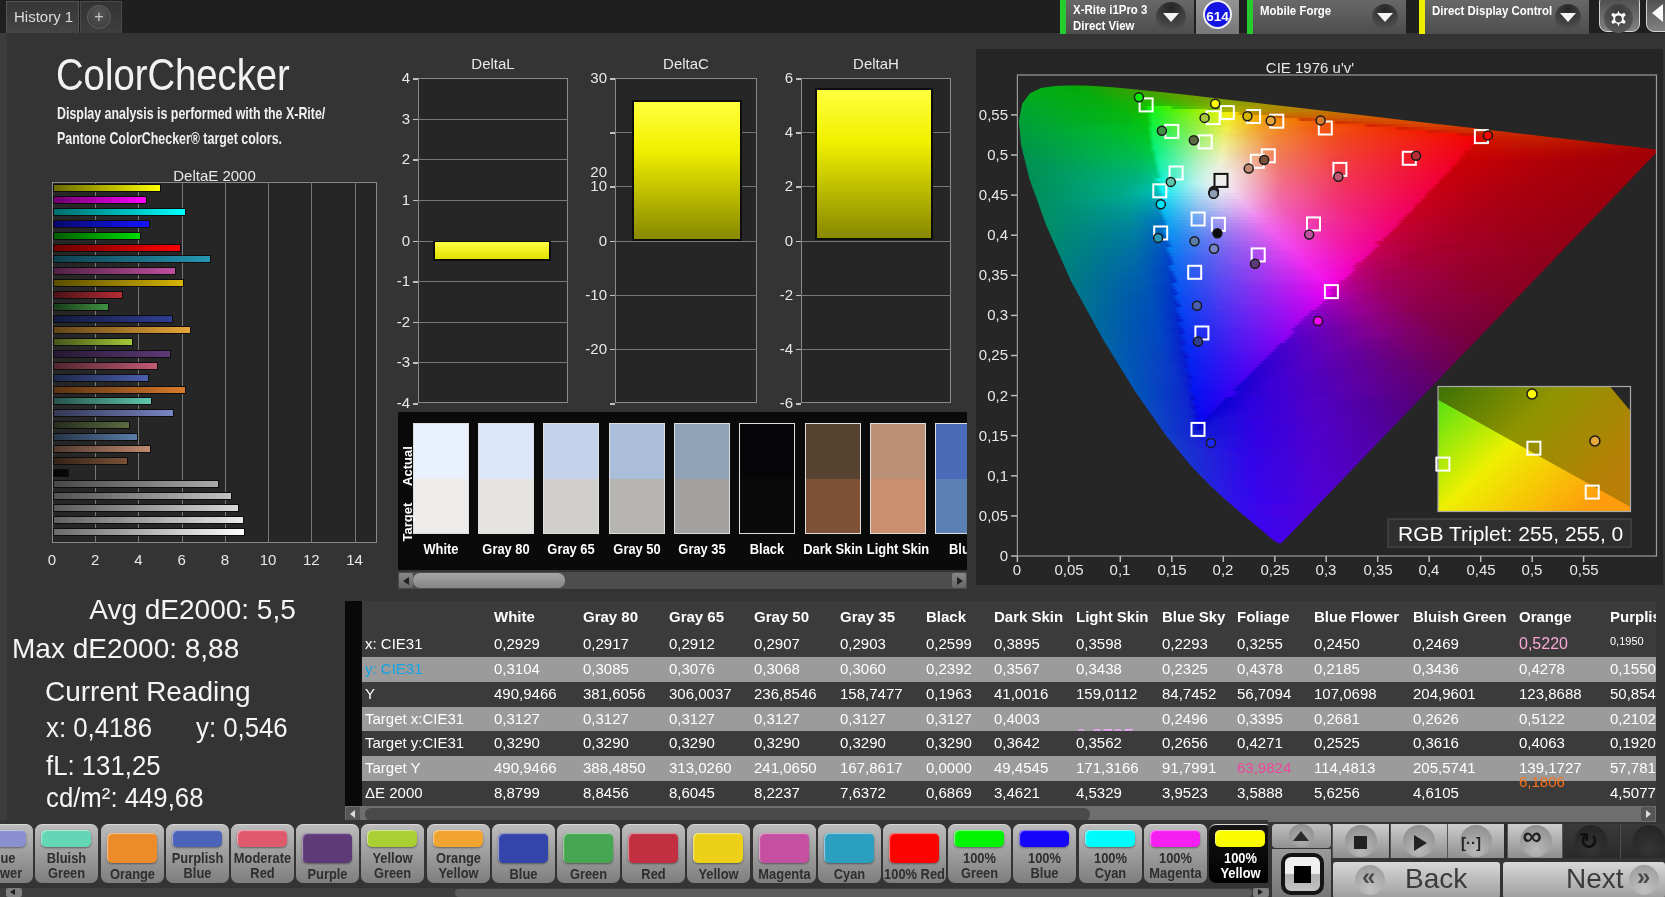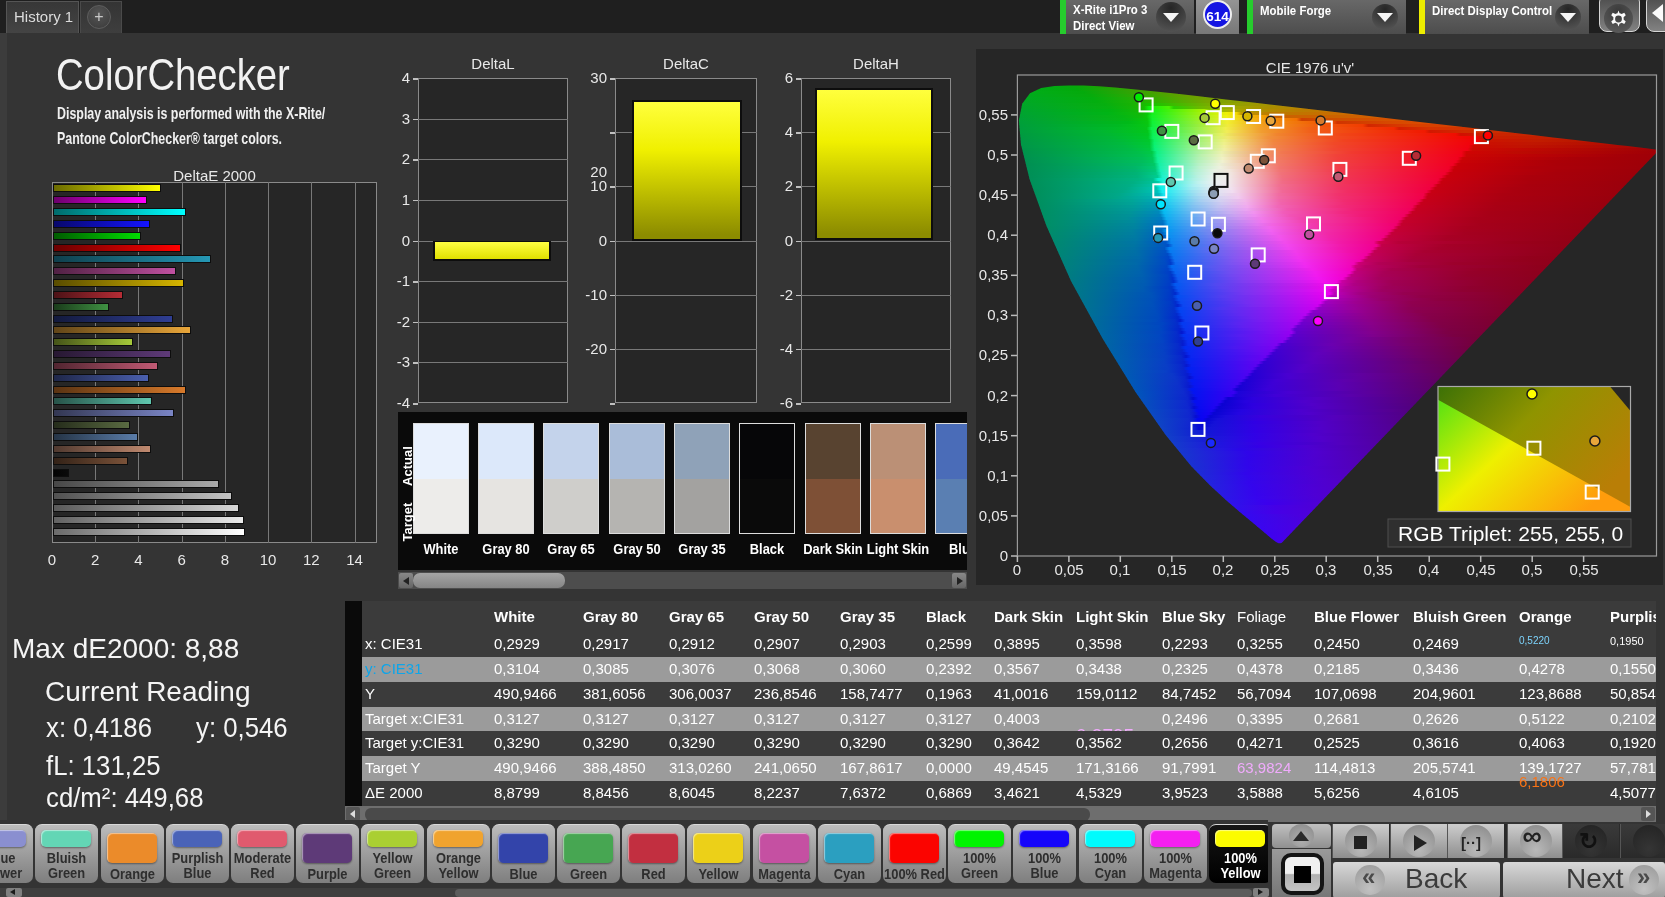--- a/index.html
+++ b/index.html
@@ -2191,58 +2191,59 @@
       </g>
       <rect x="1438" y="386.5" width="192.5" height="125" fill="none" stroke="#aaa" stroke-width="1.2"></rect>
       <rect x="1527.4" y="441.7" width="13" height="13" fill="none" stroke="#fff" stroke-width="2"></rect>
       <rect x="1585.7" y="485.6" width="13" height="13" fill="none" stroke="#fff" stroke-width="2"></rect>
       <rect x="1436.4" y="457.6" width="13" height="13" fill="none" stroke="#fff" stroke-width="2"></rect>
       <circle cx="1532" cy="394" r="5" fill="#ffff00" stroke="#1a1a1a" stroke-width="1.5"></circle>
       <circle cx="1594.9" cy="441" r="5" fill="#e9a63a" stroke="#1a1a1a" stroke-width="1.5"></circle>
       <rect x="1388" y="519" width="243" height="28" fill="#2f2f2f" stroke="#4f4f4f" stroke-width="1"></rect>
       <text x="1398" y="541" font-size="21" fill="#fff">RGB Triplet: 255, 255, 0</text>
     </svg>
+<div class="abs" style="left:20px;top:594px;width:345px;text-align:center;color:#f5f5f5;font-size:28px;">Avg dE2000: 5,5</div>
 <div class="abs" style="left:12px;top:633px;width:345px;text-align:left;color:#f5f5f5;font-size:28px;">Max dE2000: 8,88</div>
 <div class="abs" style="left:45px;top:676px;color:#f5f5f5;font-size:28px;">Current Reading</div>
 <div class="abs" style="left:46px;top:712px;color:#f5f5f5;font-size:28px;transform:scaleX(0.92);transform-origin:0 0">x: 0,4186</div>
 <div class="abs" style="left:196px;top:712px;color:#f5f5f5;font-size:28px;transform:scaleX(0.92);transform-origin:0 0">y: 0,546</div>
 <div class="abs" style="left:46px;top:750px;color:#f5f5f5;font-size:28px;transform:scaleX(0.92);transform-origin:0 0">fL: 131,25</div>
 <div class="abs" style="left:46px;top:782px;color:#f5f5f5;font-size:28px;transform:scaleX(0.92);transform-origin:0 0">cd/m²: 449,68</div>
 <div class="abs" style="left:345px;top:601px;width:1311px;height:205px;overflow:hidden;background:transparent">
       <div class="abs" style="left:0;top:0;width:17px;height:205px;background:#0a0a0a"></div>
       <div class="abs" style="left:17px;top:0;width:1294px;height:31px;background:#3b3b3b"></div>
       <div class="abs" style="left:149px;top:7px;color:#fff;font-size:15px;font-weight:bold;white-space:nowrap">White</div>
       <div class="abs" style="left:238px;top:7px;color:#fff;font-size:15px;font-weight:bold;white-space:nowrap">Gray 80</div>
       <div class="abs" style="left:324px;top:7px;color:#fff;font-size:15px;font-weight:bold;white-space:nowrap">Gray 65</div>
       <div class="abs" style="left:409px;top:7px;color:#fff;font-size:15px;font-weight:bold;white-space:nowrap">Gray 50</div>
       <div class="abs" style="left:495px;top:7px;color:#fff;font-size:15px;font-weight:bold;white-space:nowrap">Gray 35</div>
       <div class="abs" style="left:581px;top:7px;color:#fff;font-size:15px;font-weight:bold;white-space:nowrap">Black</div>
       <div class="abs" style="left:649px;top:7px;color:#fff;font-size:15px;font-weight:bold;white-space:nowrap">Dark Skin</div>
       <div class="abs" style="left:731px;top:7px;color:#fff;font-size:15px;font-weight:bold;white-space:nowrap">Light Skin</div>
       <div class="abs" style="left:817px;top:7px;color:#fff;font-size:15px;font-weight:bold;white-space:nowrap">Blue Sky</div>
-      <div class="abs" style="left:892px;top:7px;color:#fff;font-size:15px;font-weight:normal;white-space:nowrap">Foliage</div>
+      <div class="abs" style="left:892px;top:7px;color:#fff;font-size:15px;font-weight:bold;white-space:nowrap">Foliage</div>
       <div class="abs" style="left:969px;top:7px;color:#fff;font-size:15px;font-weight:bold;white-space:nowrap">Blue Flower</div>
       <div class="abs" style="left:1068px;top:7px;color:#fff;font-size:15px;font-weight:bold;white-space:nowrap">Bluish Green</div>
       <div class="abs" style="left:1174px;top:7px;color:#fff;font-size:15px;font-weight:bold;white-space:nowrap">Orange</div>
       <div class="abs" style="left:1265px;top:7px;color:#fff;font-size:15px;font-weight:bold;white-space:nowrap">Purplish Blue</div>
       <div class="abs" style="left:17px;top:31.0px;width:1294px;height:24.86px;background:#3b3b3b"></div>
       <div class="abs" style="left:20px;top:34.0px;color:#fff;font-size:15px;white-space:nowrap">x: CIE31</div>
       <div class="abs" style="left:149px;top:34.0px;color:#fff;font-size:15px;white-space:nowrap">0,2929</div>
       <div class="abs" style="left:238px;top:34.0px;color:#fff;font-size:15px;white-space:nowrap">0,2917</div>
       <div class="abs" style="left:324px;top:34.0px;color:#fff;font-size:15px;white-space:nowrap">0,2912</div>
       <div class="abs" style="left:409px;top:34.0px;color:#fff;font-size:15px;white-space:nowrap">0,2907</div>
       <div class="abs" style="left:495px;top:34.0px;color:#fff;font-size:15px;white-space:nowrap">0,2903</div>
       <div class="abs" style="left:581px;top:34.0px;color:#fff;font-size:15px;white-space:nowrap">0,2599</div>
       <div class="abs" style="left:649px;top:34.0px;color:#fff;font-size:15px;white-space:nowrap">0,3895</div>
       <div class="abs" style="left:731px;top:34.0px;color:#fff;font-size:15px;white-space:nowrap">0,3598</div>
       <div class="abs" style="left:817px;top:34.0px;color:#fff;font-size:15px;white-space:nowrap">0,2293</div>
       <div class="abs" style="left:892px;top:34.0px;color:#fff;font-size:15px;white-space:nowrap">0,3255</div>
       <div class="abs" style="left:969px;top:34.0px;color:#fff;font-size:15px;white-space:nowrap">0,2450</div>
       <div class="abs" style="left:1068px;top:34.0px;color:#fff;font-size:15px;white-space:nowrap">0,2469</div>
-      <div class="abs" style="left:1174px;top:34.0px;color:#7dd3fc;font-size:10px;white-space:nowrap">0,5220</div>
+      <div class="abs" style="left:1174px;top:34.0px;color:#f9a8d4;font-size:16px;white-space:nowrap">0,5220</div>
       <div class="abs" style="left:1265px;top:34.0px;color:#fff;font-size:11px;white-space:nowrap">0,1950</div>
       <div class="abs" style="left:17px;top:55.9px;width:1294px;height:24.86px;background:#9b9b9b"></div>
       <div class="abs" style="left:20px;top:58.9px;color:#0ea5e9;font-size:15px;white-space:nowrap">y: CIE31</div>
       <div class="abs" style="left:149px;top:58.9px;color:#fff;font-size:15px;white-space:nowrap">0,3104</div>
       <div class="abs" style="left:238px;top:58.9px;color:#fff;font-size:15px;white-space:nowrap">0,3085</div>
       <div class="abs" style="left:324px;top:58.9px;color:#fff;font-size:15px;white-space:nowrap">0,3076</div>
       <div class="abs" style="left:409px;top:58.9px;color:#fff;font-size:15px;white-space:nowrap">0,3068</div>
       <div class="abs" style="left:495px;top:58.9px;color:#fff;font-size:15px;white-space:nowrap">0,3060</div>
       <div class="abs" style="left:581px;top:58.9px;color:#fff;font-size:15px;white-space:nowrap">0,2392</div>
       <div class="abs" style="left:649px;top:58.9px;color:#fff;font-size:15px;white-space:nowrap">0,3567</div>
@@ -2305,21 +2306,21 @@
       <div class="abs" style="left:20px;top:158.3px;color:#fff;font-size:15px;white-space:nowrap">Target Y</div>
       <div class="abs" style="left:149px;top:158.3px;color:#fff;font-size:15px;white-space:nowrap">490,9466</div>
       <div class="abs" style="left:238px;top:158.3px;color:#fff;font-size:15px;white-space:nowrap">388,4850</div>
       <div class="abs" style="left:324px;top:158.3px;color:#fff;font-size:15px;white-space:nowrap">313,0260</div>
       <div class="abs" style="left:409px;top:158.3px;color:#fff;font-size:15px;white-space:nowrap">241,0650</div>
       <div class="abs" style="left:495px;top:158.3px;color:#fff;font-size:15px;white-space:nowrap">167,8617</div>
       <div class="abs" style="left:581px;top:158.3px;color:#fff;font-size:15px;white-space:nowrap">0,0000</div>
       <div class="abs" style="left:649px;top:158.3px;color:#fff;font-size:15px;white-space:nowrap">49,4545</div>
       <div class="abs" style="left:731px;top:158.3px;color:#fff;font-size:15px;white-space:nowrap">171,3166</div>
       <div class="abs" style="left:817px;top:158.3px;color:#fff;font-size:15px;white-space:nowrap">91,7991</div>
-      <div class="abs" style="left:892px;top:158.3px;color:#f0abfc;font-size:15px;white-space:nowrap">63,9824</div>
+      <div class="abs" style="left:892px;top:158.3px;color:#ec4899;font-size:15px;white-space:nowrap">63,9824</div>
       <div class="abs" style="left:969px;top:158.3px;color:#fff;font-size:15px;white-space:nowrap">114,4813</div>
       <div class="abs" style="left:1068px;top:158.3px;color:#fff;font-size:15px;white-space:nowrap">205,5741</div>
       <div class="abs" style="left:1174px;top:158.3px;color:#fff;font-size:15px;white-space:nowrap">139,1727</div>
       <div class="abs" style="left:1265px;top:158.3px;color:#fff;font-size:15px;white-space:nowrap">57,7819</div>
       <div class="abs" style="left:17px;top:180.2px;width:1294px;height:24.86px;background:#3b3b3b"></div>
       <div class="abs" style="left:20px;top:183.2px;color:#fff;font-size:15px;white-space:nowrap">ΔE 2000</div>
       <div class="abs" style="left:149px;top:183.2px;color:#fff;font-size:15px;white-space:nowrap">8,8799</div>
       <div class="abs" style="left:238px;top:183.2px;color:#fff;font-size:15px;white-space:nowrap">8,8456</div>
       <div class="abs" style="left:324px;top:183.2px;color:#fff;font-size:15px;white-space:nowrap">8,6045</div>
       <div class="abs" style="left:409px;top:183.2px;color:#fff;font-size:15px;white-space:nowrap">8,2237</div>

